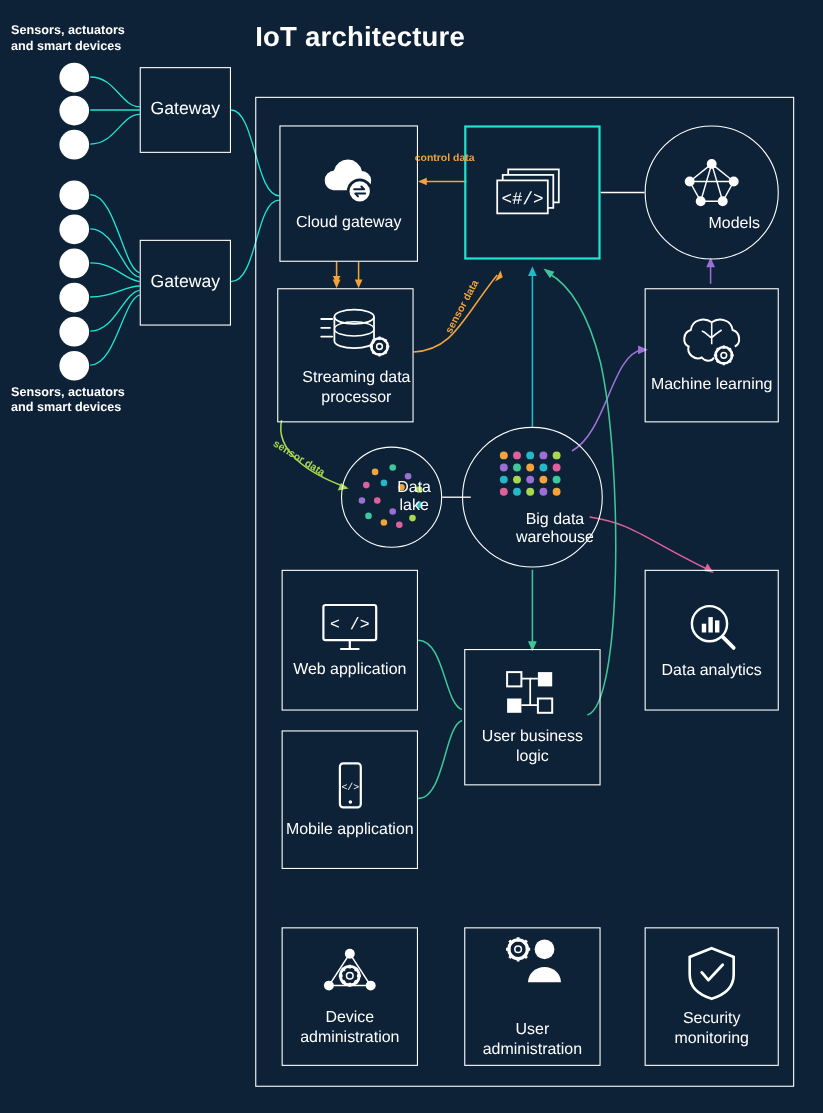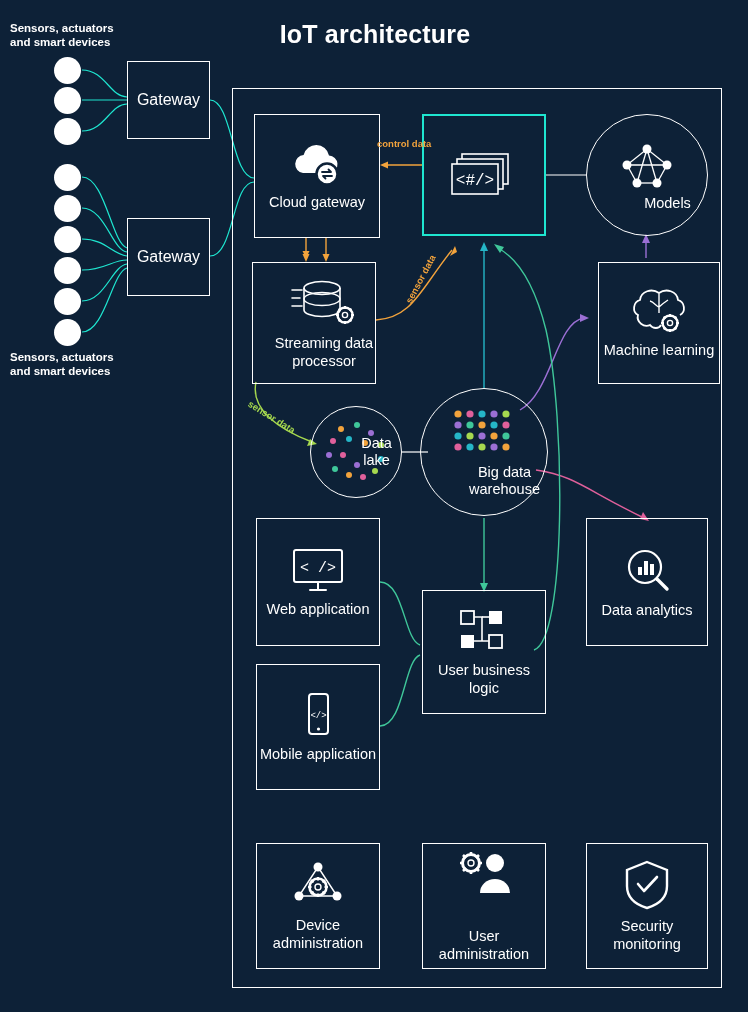--- a/index.html
+++ b/index.html
@@ -27,21 +27,20 @@
     top: 0;
     width: 748px;
     height: 1012px;
     pointer-events: none;
   }
   .title {
     position: absolute;
     left: 232px;
     top: 20px;
     width: 286px;
-    text-align: center;
     font-size: 25px;
     font-weight: bold;
     letter-spacing: 0.2px;
     color: #ffffff;
   }
   .sensor-label {
     position: absolute;
     font-size: 11.5px;
     font-weight: bold;
     line-height: 14px;
@@ -287,21 +286,21 @@
         <g transform="translate(48,30)">
           <circle cx="9" cy="9" r="7.5" fill="none" stroke="#ffffff" stroke-width="2.4"></circle>
           <circle cx="9" cy="9" r="2.6" fill="#0d2137" stroke="#ffffff" stroke-width="1.4"></circle>
           <path d="M9 0 v3 M9 15 v3 M0 9 h3 M15 9 h3 M2.6 2.6 l2 2 M15.4 15.4 l-2 -2 M15.4 2.6 l-2 2 M2.6 15.4 l2 -2" stroke="#ffffff" stroke-width="2"></path>
         </g>
       </svg>
     </span>
     <span class="label">Streaming data processor</span>
   </div>
 
-  <div class="node" style="left:598px; top:262px; width:122px; height:122px;">
+  <div class="node" style="left:586px; top:262px; width:122px; height:122px;">
     <span>
       <svg class="icon" width="62" height="48" viewBox="0 0 62 48">
         <path d="M31 6 c-7 -5 -18 -2 -19 7 c-7 2 -8 12 -2 15 c-2 7 6 13 12 10 c3 4 9 4 11 0" fill="none" stroke="#ffffff" stroke-width="1.8"></path>
         <path d="M31 6 c7 -5 18 -2 19 7 c7 2 8 12 2 15" fill="none" stroke="#ffffff" stroke-width="1.8"></path>
         <path d="M31 6 v20 M22 14 c4 1 6 5 9 6 M40 13 c-3 2 -6 4 -9 7" fill="none" stroke="#ffffff" stroke-width="1.4"></path>
         <g transform="translate(32,26)">
           <circle cx="10" cy="10" r="7.5" fill="#0d2137" stroke="#ffffff" stroke-width="2.4"></circle>
           <circle cx="10" cy="10" r="2.6" fill="#0d2137" stroke="#ffffff" stroke-width="1.4"></circle>
           <path d="M10 1 v3 M10 16 v3 M1 10 h3 M16 10 h3 M3.6 3.6 l2 2 M16.4 16.4 l-2 -2 M16.4 3.6 l-2 2 M3.6 16.4 l2 -2" stroke="#ffffff" stroke-width="2"></path>
         </g>

